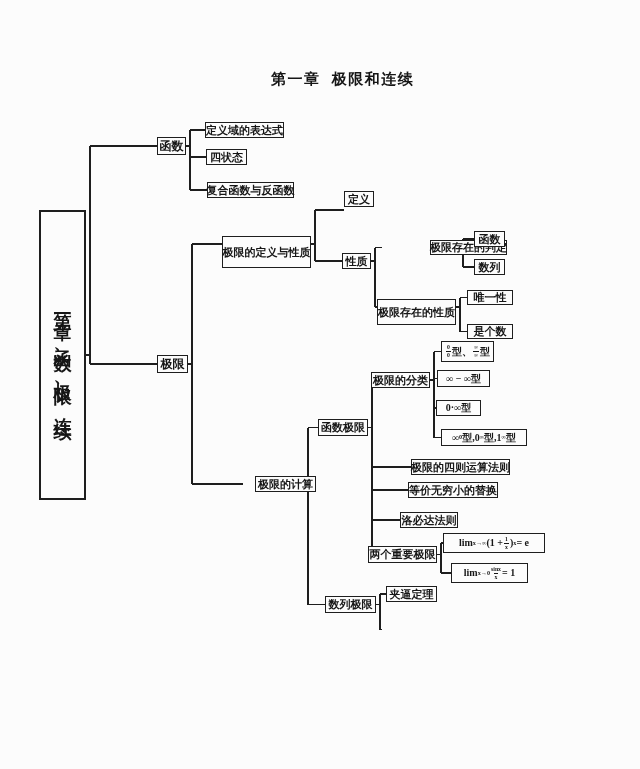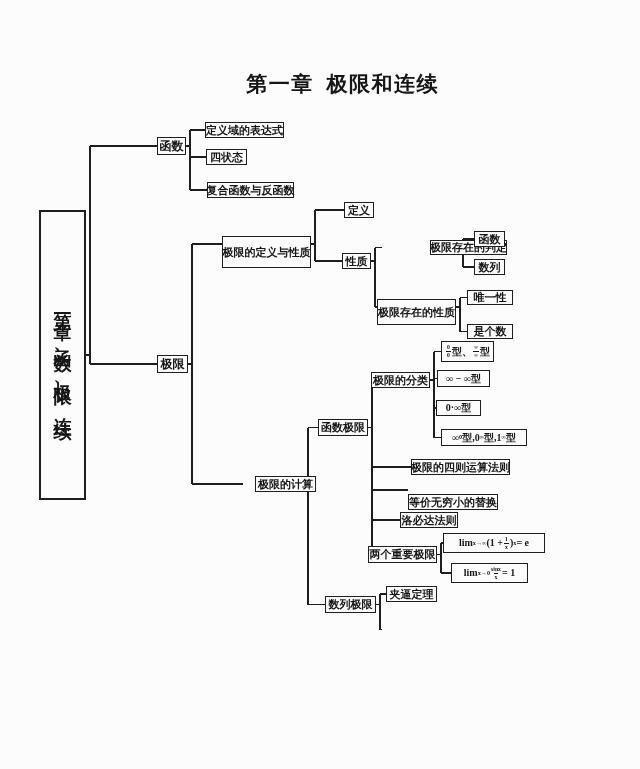--- a/index.html
+++ b/index.html
@@ -3,21 +3,21 @@
 <meta charset="utf-8">
 <style>
   html,body{margin:0;padding:0;}
   body{
     width:640px;height:769px;position:relative;overflow:hidden;
     background:#fcfcfc;color:#161616;
     font-family:"Liberation Serif","DejaVu Serif",serif;
   }
   #title{
     position:absolute;left:225px;top:70px;width:235px;margin:0;
-    font-size:21px;font-weight:bold;text-align:center;white-space:nowrap;
+    font-size:15px;font-weight:bold;text-align:center;white-space:nowrap;
     letter-spacing:1.5px;word-spacing:6px;
   }
   #diagram{position:absolute;left:0;top:0;width:640px;height:769px;}
   #wires{position:absolute;left:0;top:0;z-index:1;}
   #wires line{stroke:#1e1e1e;stroke-width:1.7;shape-rendering:crispEdges;}
   .node{
     position:absolute;box-sizing:border-box;z-index:2;
     border:1.5px solid #1e1e1e;background:#fcfcfc;
     display:flex;align-items:center;justify-content:center;
     font-weight:bold;font-size:11px;line-height:1;white-space:nowrap;
@@ -96,21 +96,21 @@
       <line x1="380" y1="629.5" x2="382" y2="629.5"></line>
       <line x1="380" y1="594" x2="380" y2="629.5"></line>
     </svg>
 <div class="node vertical" style="left: 39px; top: 210px; width: 47px; height: 290px; font-size: 18px;">第一章　函数、极限、连续</div>
     <div class="node" style="left: 157px; top: 137px; width: 29px; height: 18px; font-size: 12px;">函数</div>
     <div class="node" style="left: 205px; top: 122px; width: 79px; height: 16px;">定义域的表达式</div>
     <div class="node" style="left: 206px; top: 149px; width: 41px; height: 16px;">四状态</div>
     <div class="node" style="left: 207px; top: 182px; width: 87px; height: 16px;">复合函数与反函数</div>
     <div class="node" style="left: 157px; top: 355px; width: 31px; height: 18px; font-size: 12px;">极限</div>
     <div class="node" style="left: 222px; top: 236px; width: 89px; height: 32px;">极限的定义与性质</div>
-    <div class="node" style="left: 344px; top: 202px; width: 30px; height: 16px;">定义</div>
+    <div class="node" style="left: 344px; top: 191px; width: 30px; height: 16px;">定义</div>
     <div class="node" style="left: 342px; top: 253px; width: 29px; height: 16px;">性质</div>
     <div class="node" style="left: 382px; top: 240px; width: 77px; height: 15px; margin-left: 48px;">极限存在的判定</div>
     <div class="node" style="left: 474px; top: 231px; width: 31px; height: 16px;">函数</div>
     <div class="node" style="left: 474px; top: 259px; width: 31px; height: 16px;">数列</div>
     <div class="node" style="left: 377px; top: 299px; width: 79px; height: 26px;">极限存在的性质</div>
     <div class="node" style="left: 467px; top: 290px; width: 46px; height: 15px;">唯一性</div>
     <div class="node" style="left: 467px; top: 324px; width: 46px; height: 15px;">是个数</div>
     <div class="node" style="left: 243px; top: 476px; width: 61px; height: 16px; margin-left: 12px;">极限的计算</div>
     <div class="node" style="left: 318px; top: 419px; width: 50px; height: 17px;">函数极限</div>
     <div class="node" style="left: 371px; top: 372px; width: 59px; height: 16px;">极限的分类</div>
@@ -131,21 +131,21 @@
     <div class="node" style="left: 441px; top: 429px; width: 86px; height: 17px; font-size: 10px;">
       <span>∞</span>
       <span class="sup">0</span>
       <span>型,0</span>
       <span class="sup">∞</span>
       <span>型,1</span>
       <span class="sup">∞</span>
       <span>型</span>
     </div>
     <div class="node" style="left: 411px; top: 459px; width: 99px; height: 16px;">极限的四则运算法则</div>
-    <div class="node" style="left: 408px; top: 482px; width: 90px; height: 16px; margin-top: 12px;">等价无穷小的替换</div>
+    <div class="node" style="left: 408px; top: 482px; width: 90px; height: 16px;">等价无穷小的替换</div>
     <div class="node" style="left: 400px; top: 512px; width: 58px; height: 16px;">洛必达法则</div>
     <div class="node" style="left: 368px; top: 546px; width: 69px; height: 17px;">两个重要极限</div>
     <div class="node" style="left: 443px; top: 533px; width: 102px; height: 20px; font-size: 10px;">
       <span>lim</span>
       <span class="sub">x→∞</span>
       <span> (1 + </span>
       <span class="frac">
         <span class="num">1</span>
         <span class="den">x</span>
       </span>

